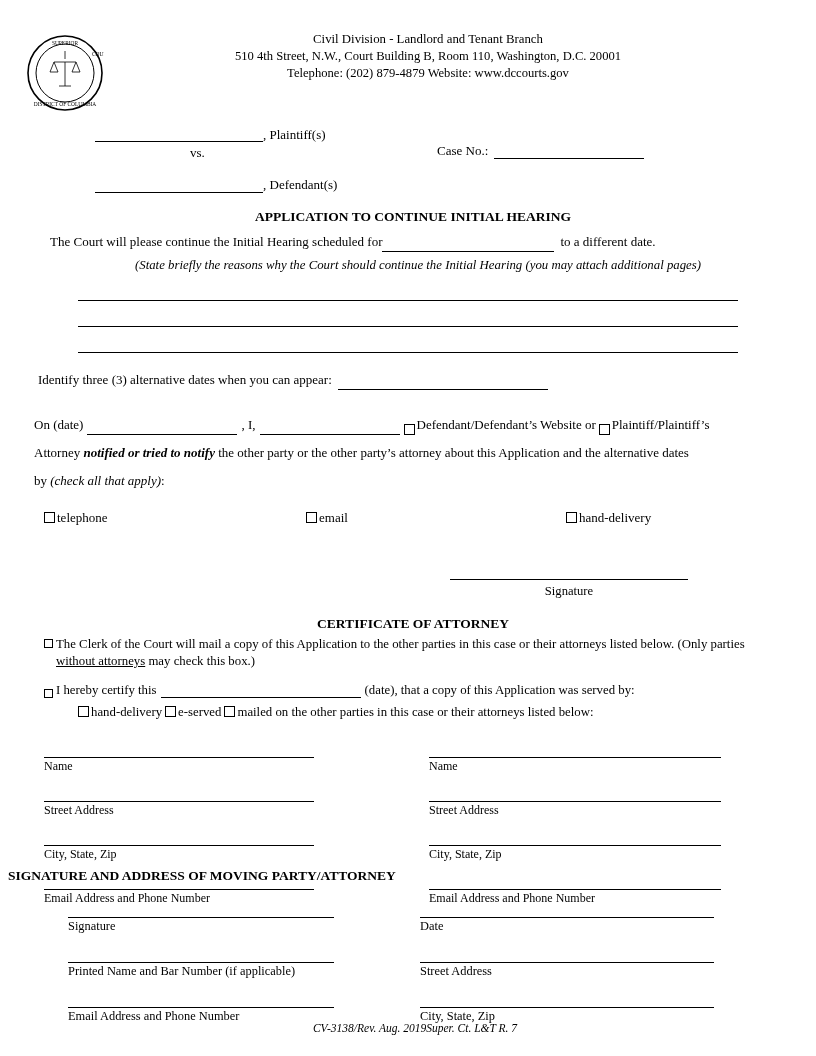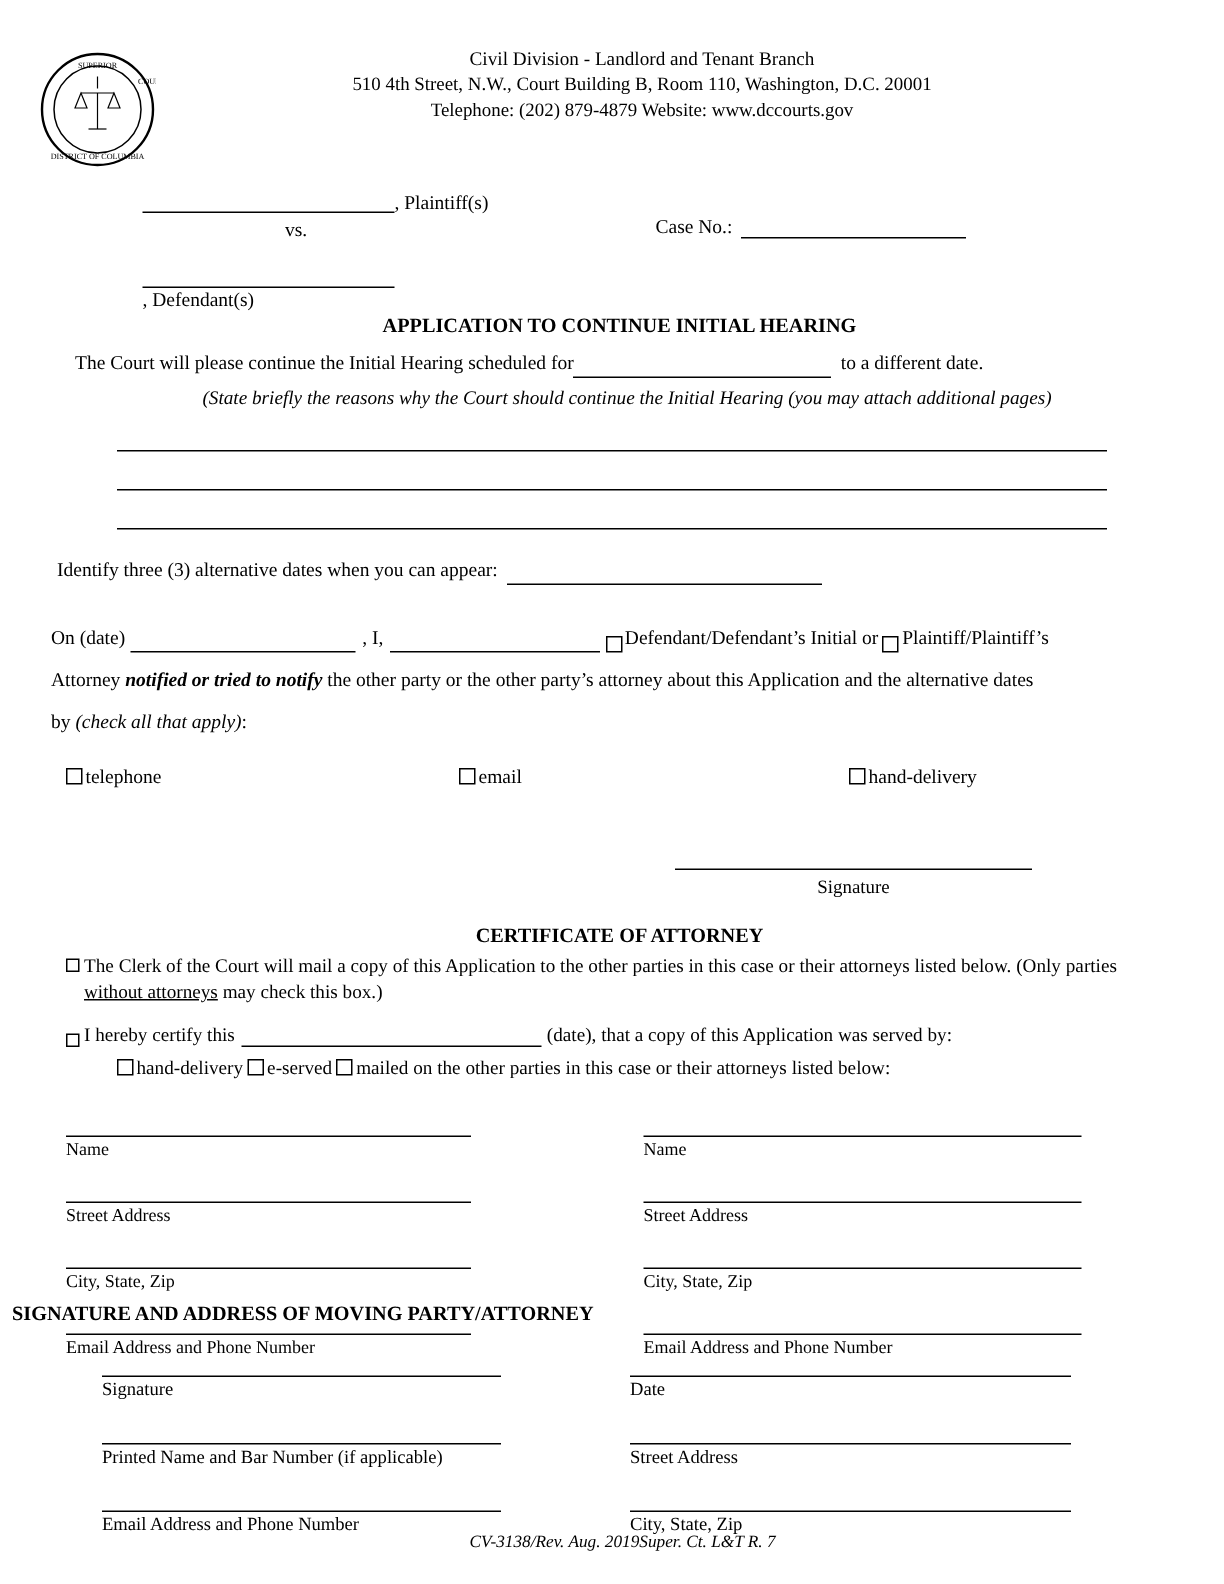--- a/index.html
+++ b/index.html
@@ -99,21 +99,21 @@
     width: 150px;
     border-bottom: 1px solid #000;
     height: 14px;
     margin-left: 6px;
   }
   .cap-defendant {
     position: absolute;
     left: 95px;
     top: 74px;
     display: flex;
-    flex-direction: column;
+    align-items: flex-end;
   }
 
   
   .doc-title {
     text-align: center;
     font-weight: bold;
     font-size: 13.5px;
     margin-top: 10px;
     margin-left: 10px;
   }
@@ -419,21 +419,21 @@
       <span class="line"></span>
     </div>
 
     <div class="notify-block">
       <div class="notify-line1">
         <span>On (date)</span>
         <span class="line-a"></span>
         <span>, I,</span>
         <span class="line-b"></span>
         <span class="cbox"></span>
-        <span>Defendant/Defendant’s Initial or</span>
+        <span>Defendant/Defendant’s Website or</span>
         <span class="cbox" style="margin-left:3px"></span>
         <span>Plaintiff/Plaintiff’s</span>
       </div>
       <div class="notify-line2">
         <span>Attorney</span>
         <span class="bold-italic">notified or tried to notify</span>
         <span>the other party or the other  party’s attorney about this Application and the alternative dates</span>
       </div>
       <div class="notify-line3">
         <span>by</span>

